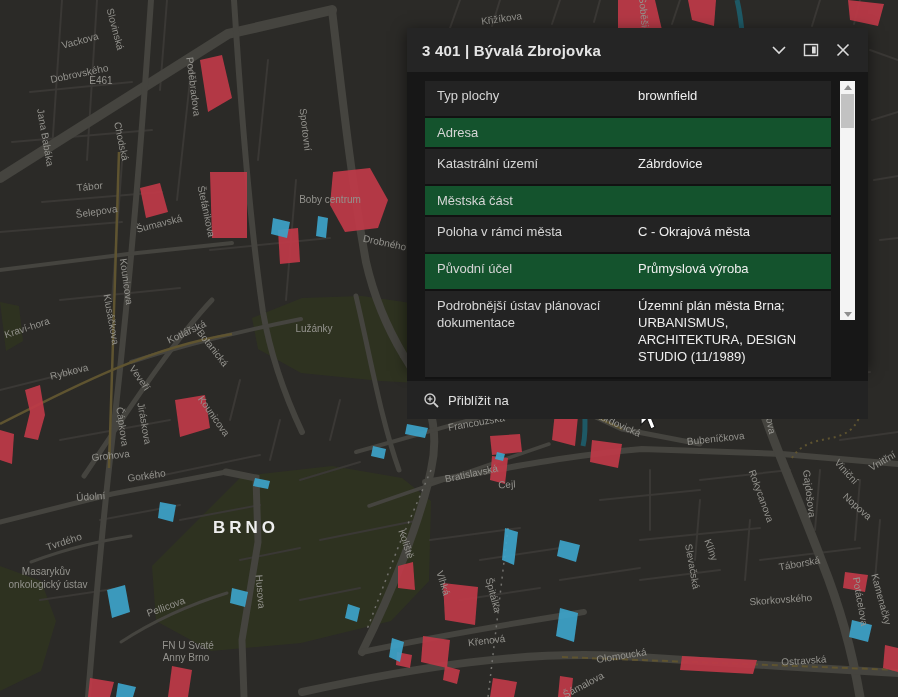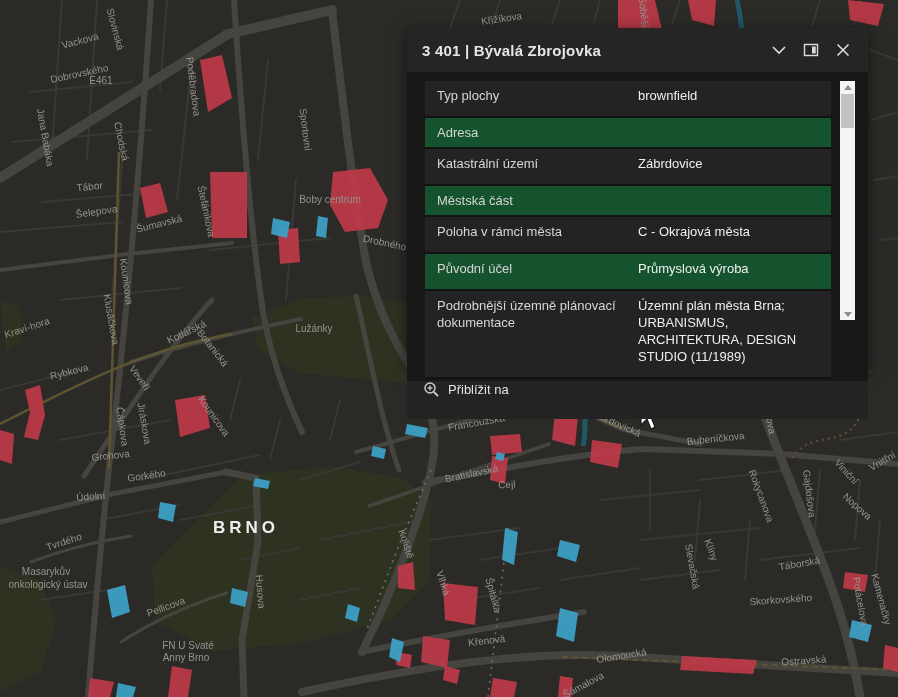--- a/index.html
+++ b/index.html
@@ -22,21 +22,21 @@
   .attr-row.even{background:#14532d;}
   .attr-label{width:51%;padding:6px 10px 6px 12px;color:#d6d6d6;}
   .attr-value{width:49%;padding:6px 8px 12px 6px;color:#efefef;}
   
   .sbar{width:15px;flex:0 0 15px;position:relative;background:#f4f4f4;height:239px;margin-left:9px;}
   .sbar .arr{position:absolute;left:0;width:15px;height:12px;display:flex;align-items:center;justify-content:center;background:#f4f4f4;}
   .sbar .arr.up{top:0;} .sbar .arr.down{bottom:0;}
   .tri-up{width:0;height:0;border-left:4px solid transparent;border-right:4px solid transparent;border-bottom:5px solid #8f8f8f;}
   .tri-down{width:0;height:0;border-left:4px solid transparent;border-right:4px solid transparent;border-top:5px solid #8f8f8f;}
   .sbar .thumb{position:absolute;left:1px;top:13px;width:13px;height:34px;background:#c2c2c2;}
-  .popup-footer{flex:0 0 38px;background:#232323;display:flex;align-items:flex-start;padding:0 16px;}
+  .popup-footer{flex:0 0 38px;background:#232323;display:flex;align-items:center;padding:0 16px;}
   .zoomto{display:flex;align-items:center;gap:8px;background:transparent;border:0;padding:0;cursor:pointer;}
   .zoomto span{color:#e2e2e2;font-size:13px;}
   
   text.lbl{fill:#94938e;font-size:10px;}
 </style>
 </head>
 <body>
 
 <div class="stage">
   <svg class="map" width="898" height="697" viewBox="0 0 898 697">
@@ -282,21 +282,21 @@
           </div>
           <div class="attr-row odd">
             <div class="attr-label">Poloha v rámci města</div>
             <div class="attr-value">C - Okrajová města</div>
           </div>
           <div class="attr-row even">
             <div class="attr-label">Původní účel</div>
             <div class="attr-value">Průmyslová výroba</div>
           </div>
           <div class="attr-row odd">
-            <div class="attr-label">Podrobnější územně plánovací dokumentace</div>
+            <div class="attr-label">Podrobnější ústav plánovací dokumentace</div>
             <div class="attr-value">Územní plán města Brna; URBANISMUS, ARCHITEKTURA, DESIGN STUDIO (11/1989)</div>
           </div>
         </div>
       <div class="sbar">
         <div class="arr up">
             <div class="tri-up"></div>
           </div>
         <div class="thumb"></div>
         <div class="arr down">
             <div class="tri-down"></div>

